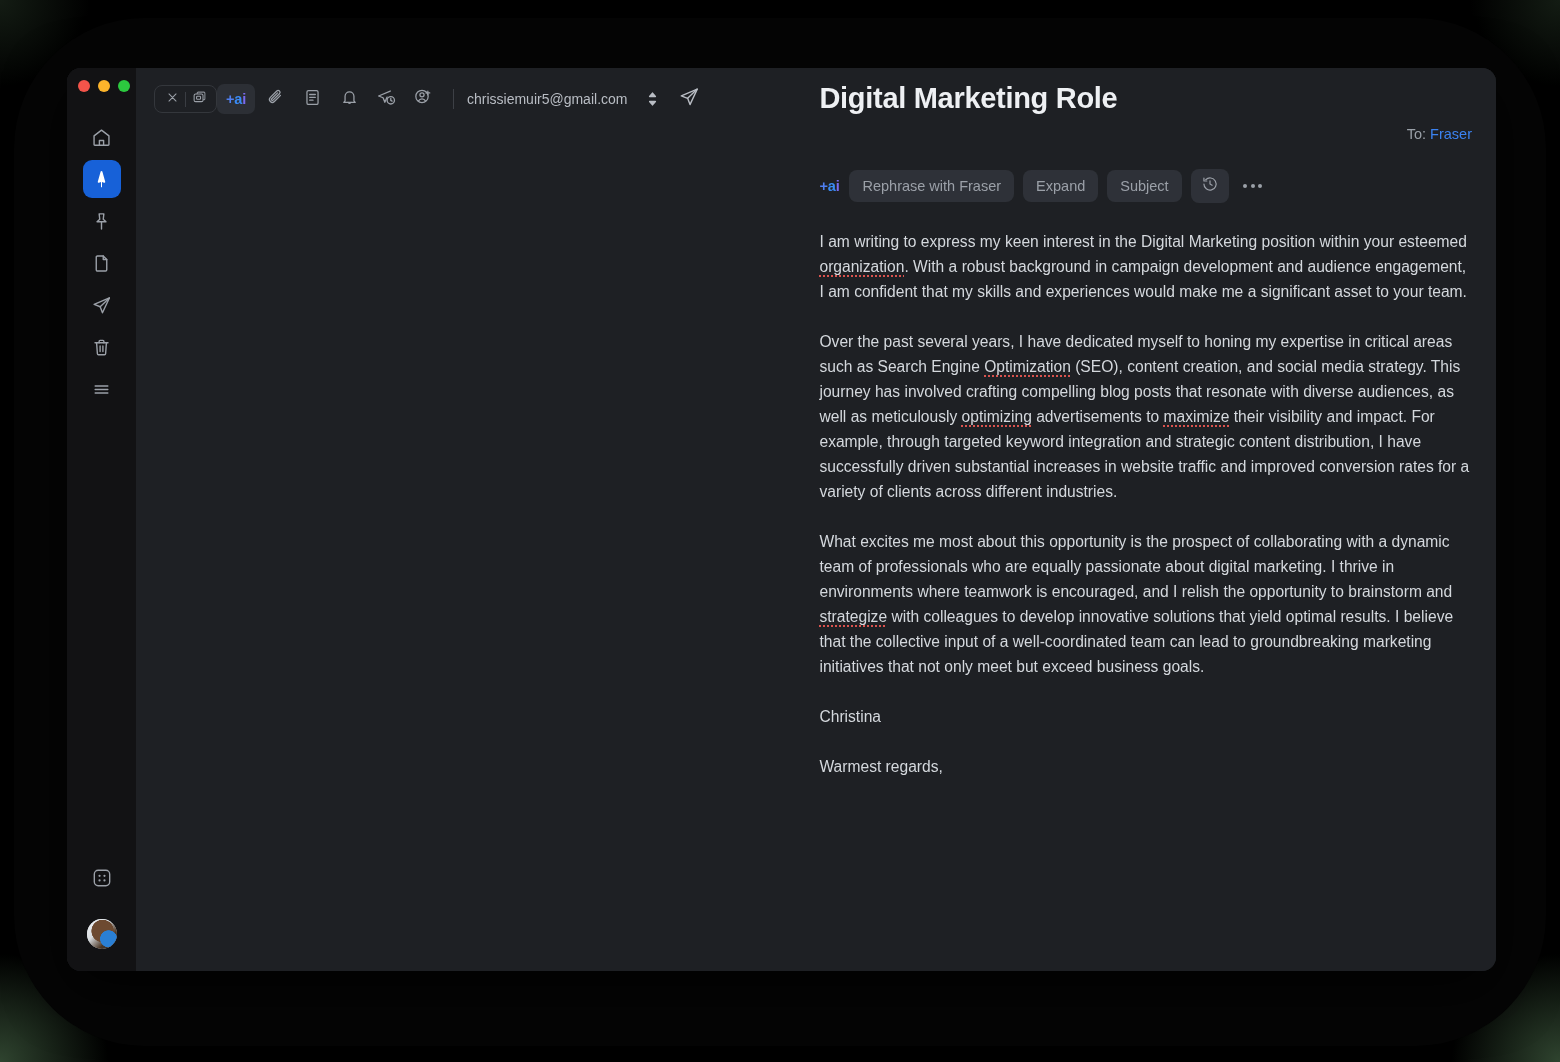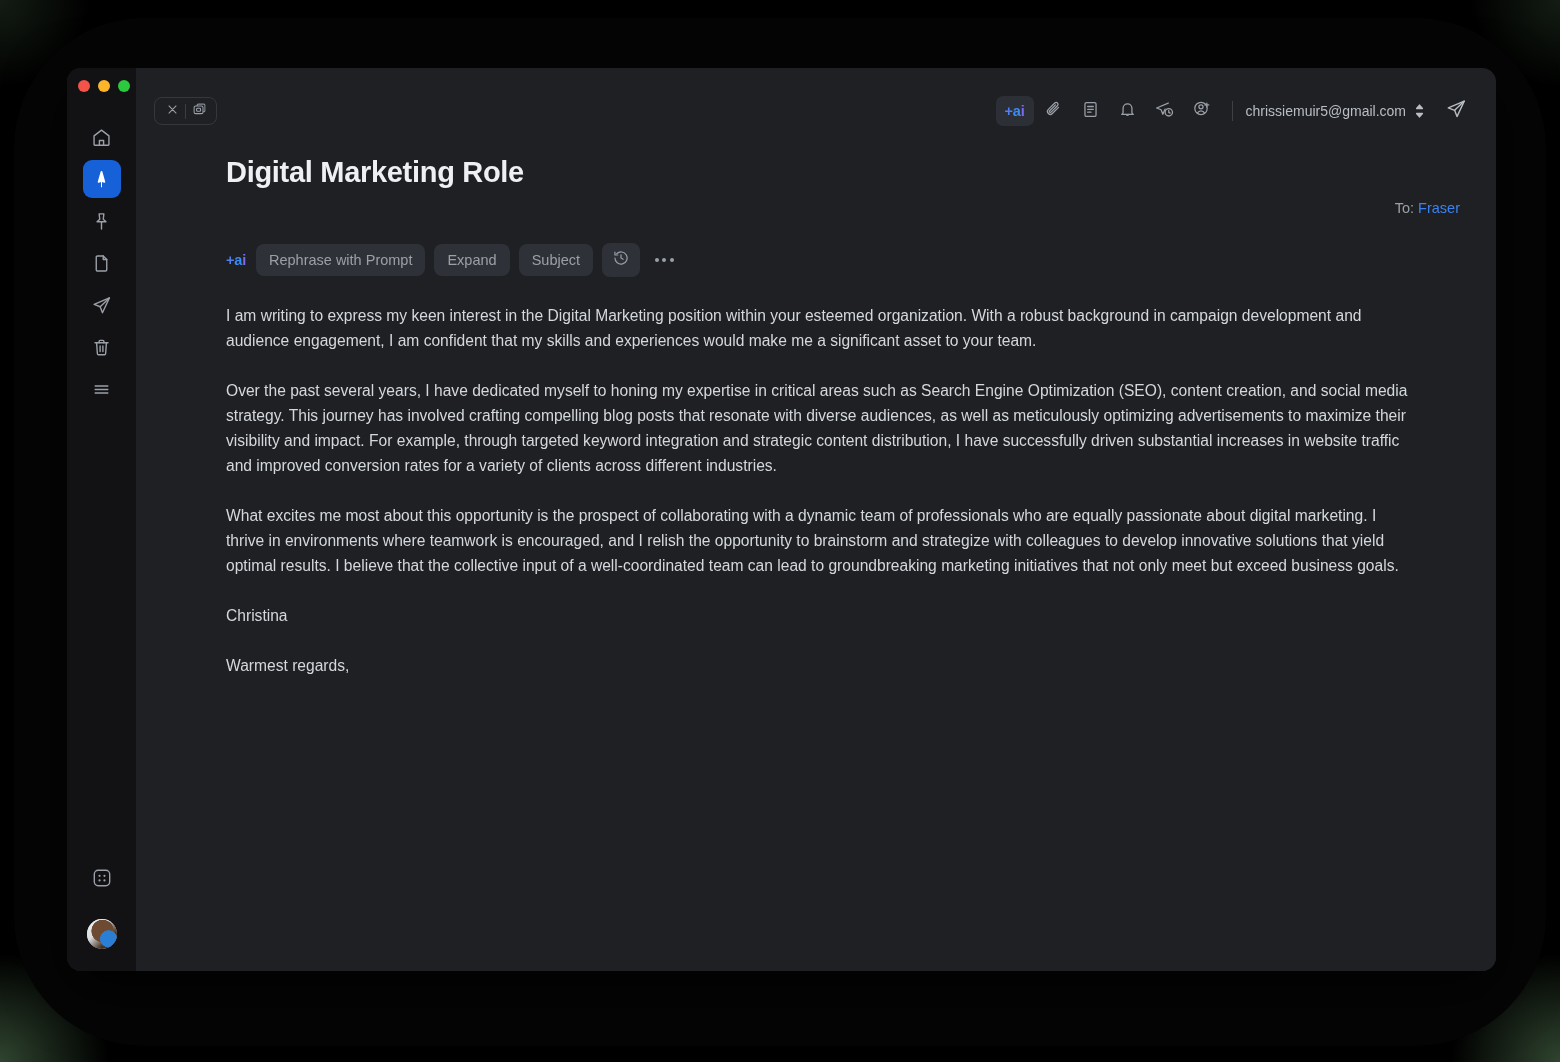--- a/index.html
+++ b/index.html
@@ -122,24 +122,22 @@
       radial-gradient(circle at 72% 66%, #2a7fd4 0 28%, rgba(42,127,212,0) 30%),
       radial-gradient(circle at 52% 40%, #6d4a31 0 46%, rgba(109,74,49,0) 48%),
       linear-gradient(135deg, #f2f4f6 0%, #d8dcdf 38%, #4a3524 70%, #23313f 100%);
   }
 
   
   .main {
     flex: 1;
     background: #1e2024;
     display: flex;
-    flex-direction: column;
     min-width: 0;
     position: relative;
-    margin-top: 12px;
   }
 
   .topbar {
     height: 62px;
     flex: 0 0 62px;
     display: flex;
     align-items: center;
     padding: 0 22px 0 18px;
   }
 
@@ -180,38 +178,38 @@
   }
   .ai-plus { color: #4f7ff0; }
   .ai-a    { color: #3a8bf5; }
   .ai-i    { color: #7a6bf0; }
 
   .tool-sep { width: 1px; height: 20px; background: #3d4046; margin: 0 10px; }
 
   .account {
     display: flex;
     align-items: center;
-    gap: 8px;
+    gap: 20px;
     color: #b9bdc4;
     font-size: 14px;
     cursor: pointer;
   }
   .account .chev { display: flex; flex-direction: column; gap: 2px; line-height: 0; }
 
   .send-btn {
     width: 36px; height: 32px;
     display: flex; align-items: center; justify-content: center;
     margin-left: 10px;
     border-radius: 7px;
     cursor: pointer;
   }
 
   
   .compose {
-    padding: 14px 36px 0 90px;
+    padding: 14px 24px 0 90px;
     overflow: hidden;
   }
 
   .subject-title {
     font-size: 29px;
     font-weight: 700;
     color: #eef0f3;
     letter-spacing: -0.3px;
     line-height: 1.15;
   }
@@ -264,20 +262,21 @@
     margin-top: 26px;
     font-size: 15.6px;
     line-height: 25px;
     color: #d4d8dd;
     max-width: 1185px;
   }
   .mail-body p { margin: 0 0 25px 0; }
   .mail-body p:last-child { margin-bottom: 0; }
 
   .sp {
+    text-decoration: underline;
     text-decoration-style: dotted;
     text-decoration-color: #d9534f;
     text-decoration-thickness: 2px;
     text-underline-offset: 3px;
   }
 </style>
 </head>
 <body>
 
 <div id="root">
@@ -485,21 +484,21 @@
 
         <div class="subject-title">Digital Marketing Role</div>
 
         <div class="to-line">
           <span>To:</span>
           <span class="to-name">Fraser</span>
         </div>
 
         <div class="ai-bar">
           <div class="ai-bar-label"><span class="ai-plus">+</span><span class="ai-a">a</span><span class="ai-i">i</span></div>
-          <div class="chip">Rephrase with Prompt</div>
+          <div class="chip">Rephrase with Fraser</div>
           <div class="chip">Expand</div>
           <div class="chip">Subject</div>
           <div class="chip-icon">
             <span>
               <svg width="18" height="18" viewBox="0 0 24 24" fill="none" stroke="#9ba0a8" stroke-width="1.6" stroke-linecap="round" stroke-linejoin="round">
                 <path d="M3.9 12a8.1 8.1 0 1 0 2.4-5.7"></path>
                 <path d="M3.9 4.2V8h3.8"></path>
                 <path d="M12 7.8V12l2.8 1.7"></path>
               </svg>
             </span>

